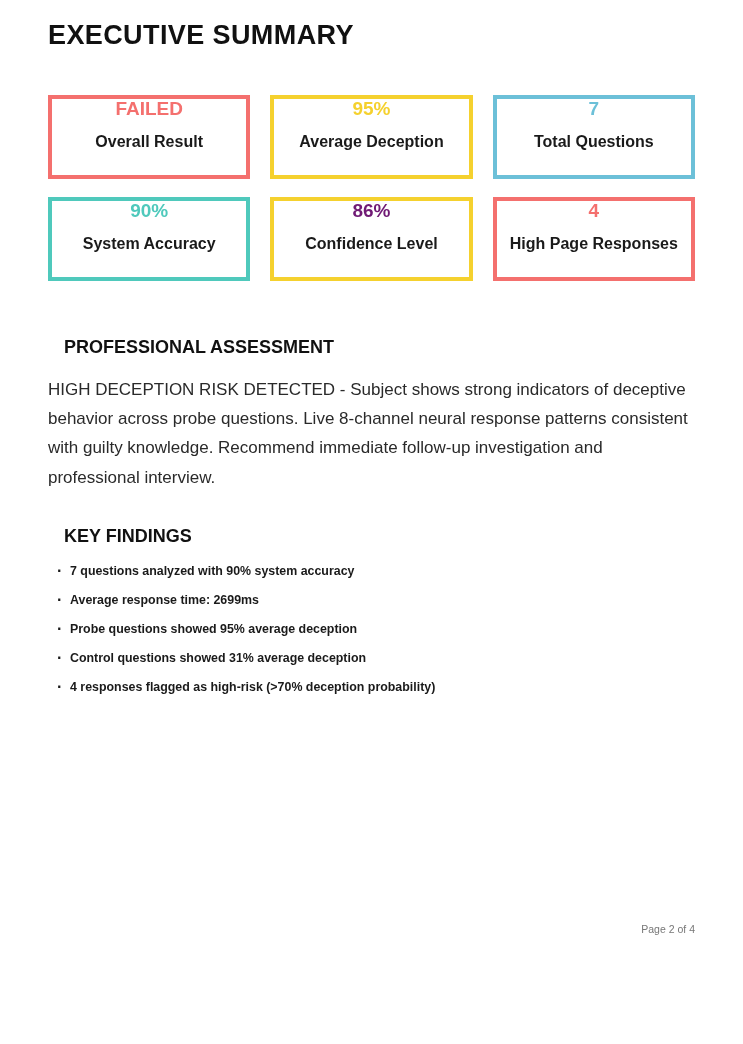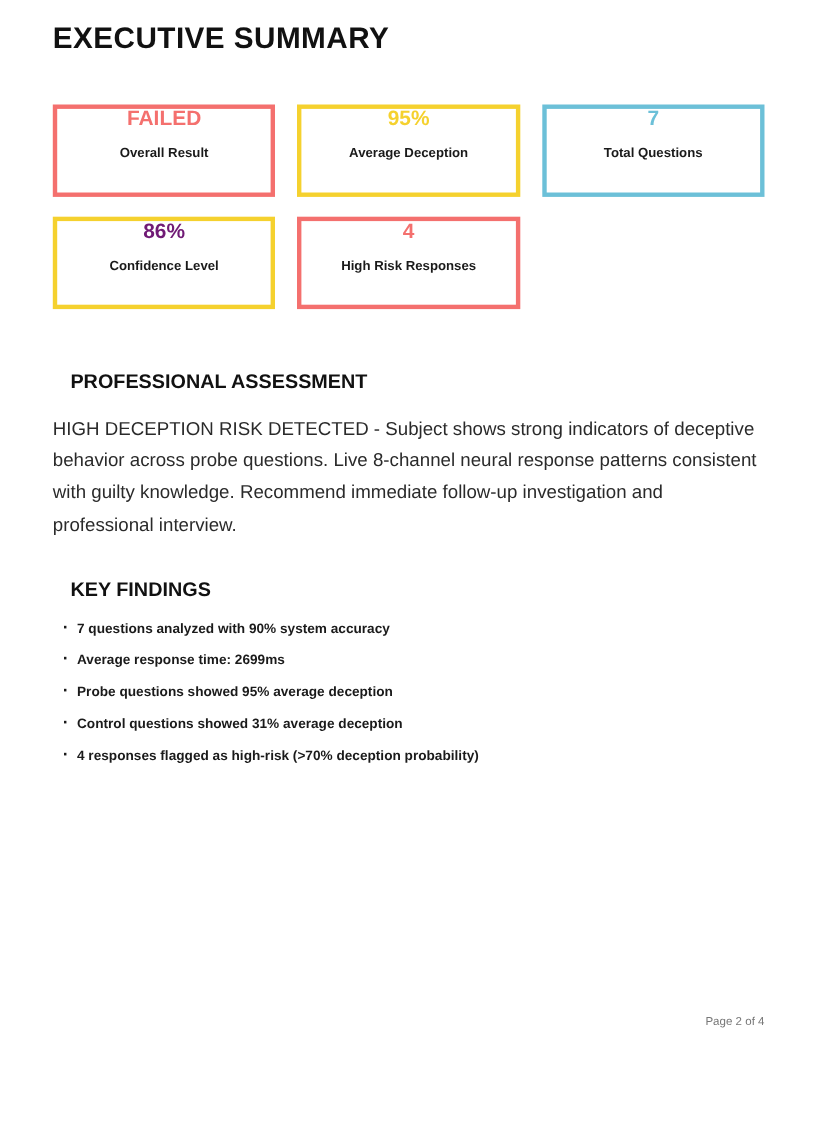--- a/index.html
+++ b/index.html
@@ -48,21 +48,21 @@
     flex-direction: column;
     align-items: center;
   }
   .card-value {
     font-size: 19px;
     font-weight: bold;
     line-height: 1.1;
     margin-bottom: 12px;
   }
   .card-label {
-    font-size: 12px;
+    font-size: 16px;
     font-weight: bold;
     color: #1a1a1a;
     text-align: center;
     line-height: 1.2;
   }
 
   
   .section-heading {
     font-size: 18px;
     font-weight: bold;
@@ -126,27 +126,31 @@
       <div class="card-label">Overall Result</div>
     </div>
     <div class="card" style="border-color: rgb(245, 209, 46);">
       <div class="card-value" style="color: rgb(245, 209, 46);">95%</div>
       <div class="card-label">Average Deception</div>
     </div>
     <div class="card" style="border-color: rgb(108, 192, 216);">
       <div class="card-value" style="color: rgb(108, 192, 216);">7</div>
       <div class="card-label">Total Questions</div>
     </div>
+    <div class="card" style="border-color: rgb(79, 201, 188);">
+      <div class="card-value" style="color: rgb(79, 201, 188);">90%</div>
+      <div class="card-label">System Accuracy</div>
+    </div>
     <div class="card" style="border-color: rgb(245, 209, 46);">
       <div class="card-value" style="color: #701a75;">86%</div>
       <div class="card-label">Confidence Level</div>
     </div>
     <div class="card" style="border-color: rgb(244, 112, 110);">
       <div class="card-value" style="color: rgb(244, 112, 110);">4</div>
-      <div class="card-label">High Risk Responses</div>
+      <div class="card-label">High Page Responses</div>
     </div>
   </div>
 
   <div class="assessment-block">
     <h2 class="section-heading">PROFESSIONAL ASSESSMENT</h2>
     <p class="assessment-text">HIGH DECEPTION RISK DETECTED - Subject shows strong indicators of deceptive behavior across probe questions. Live 8-channel neural response patterns consistent with guilty knowledge. Recommend immediate follow-up investigation and professional interview.</p>
   </div>
 
   <div class="findings-block">
     <h2 class="section-heading">KEY FINDINGS</h2>

